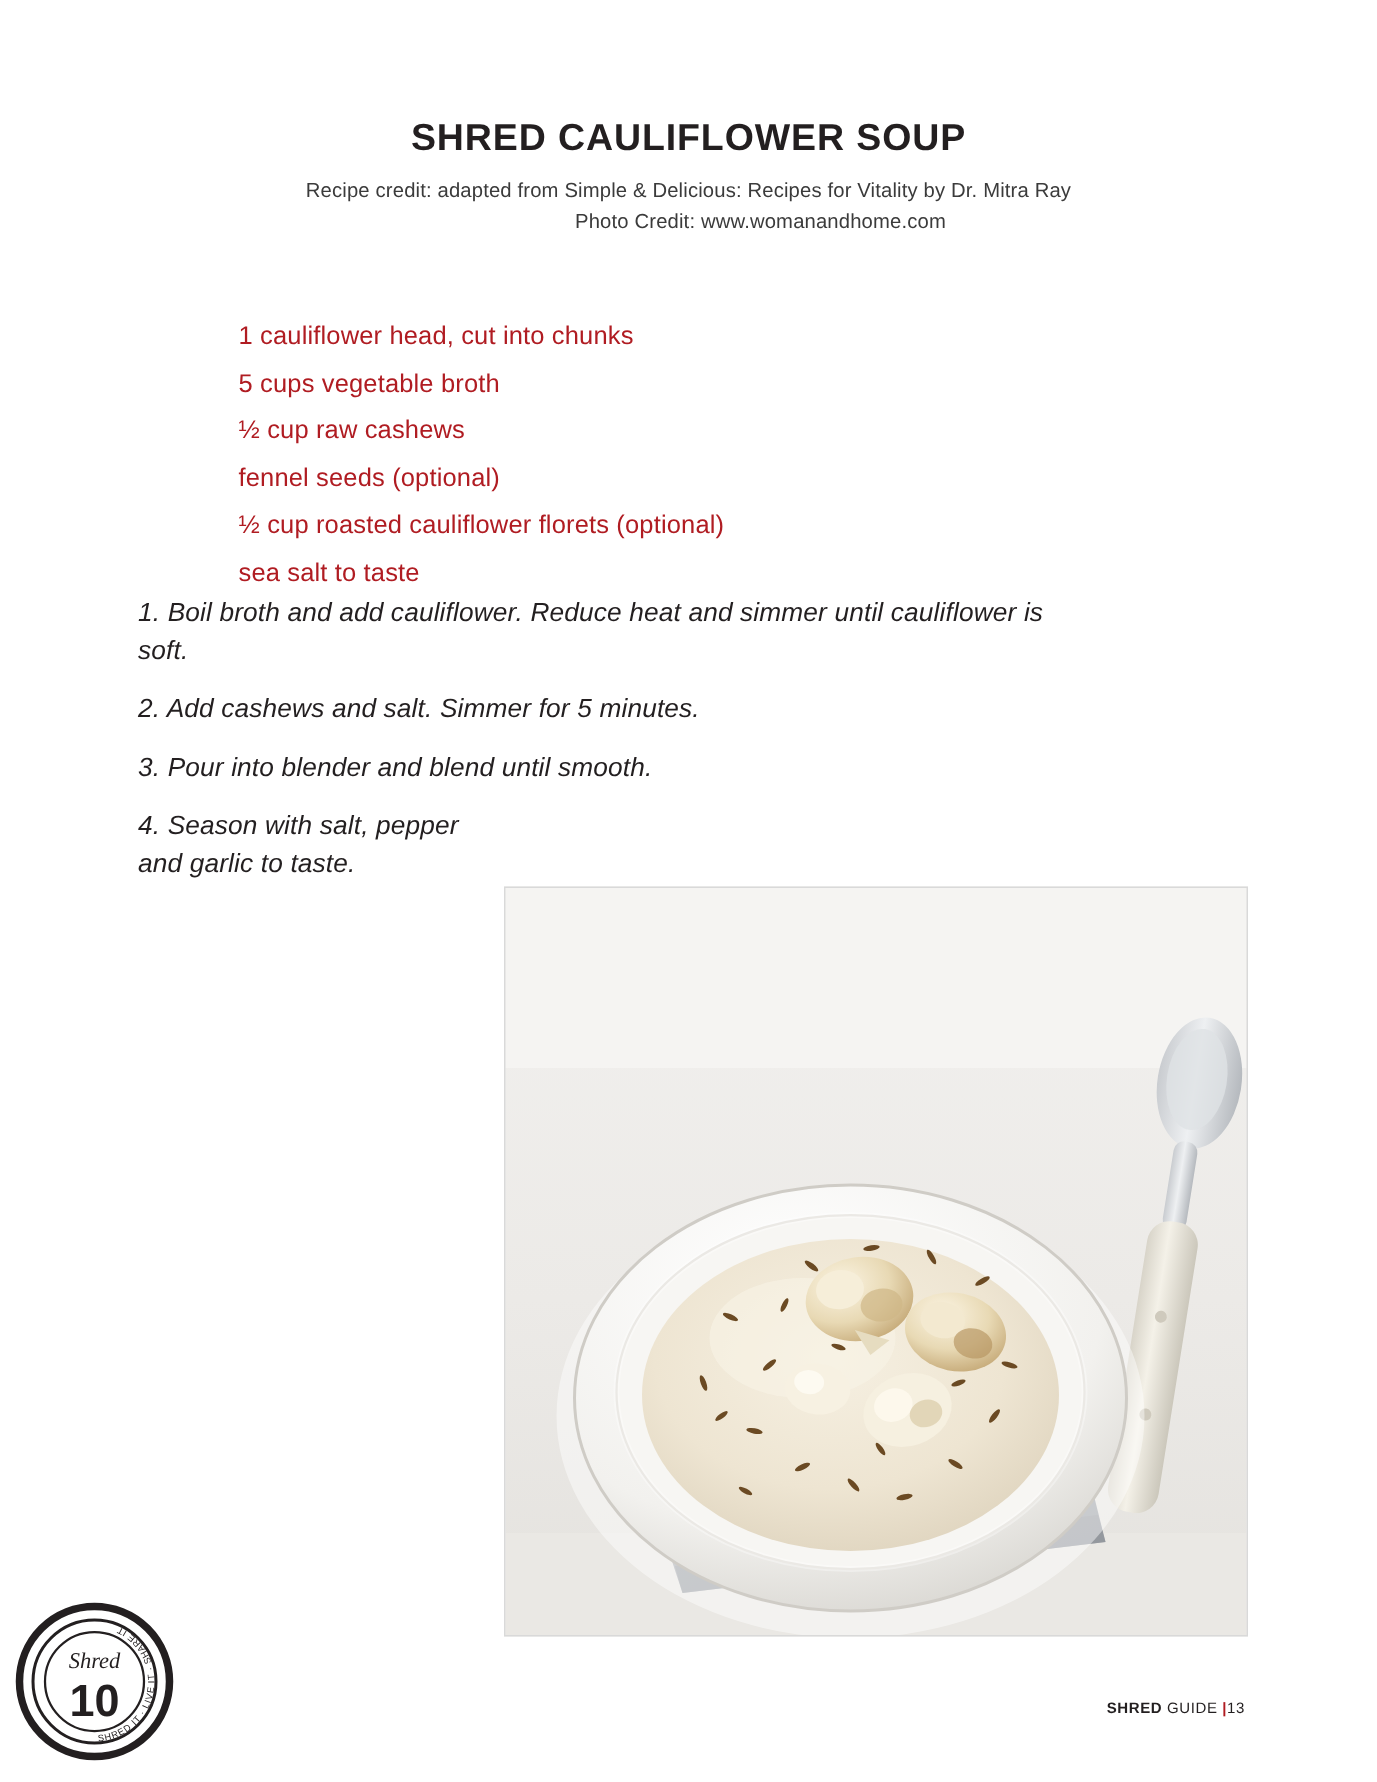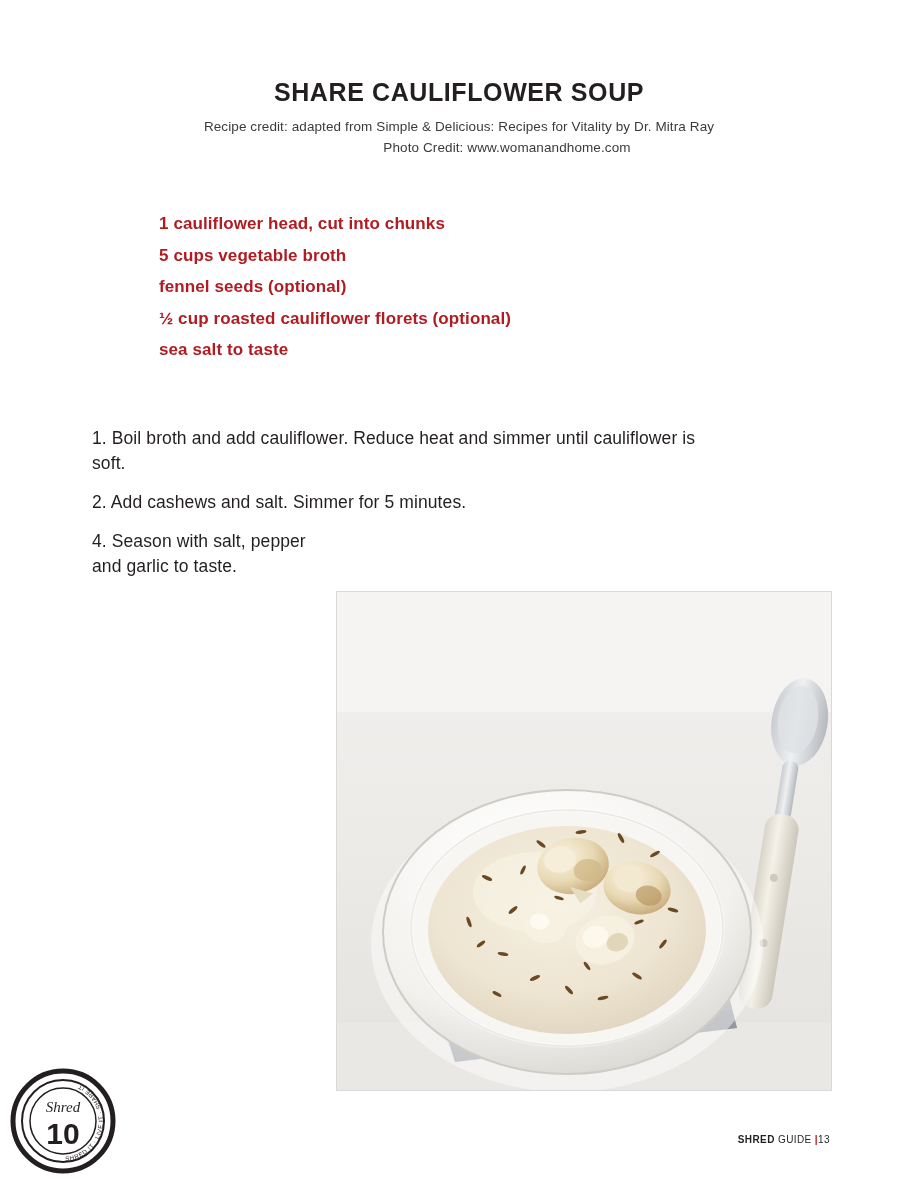--- a/index.html
+++ b/index.html
@@ -48,32 +48,33 @@
 
   
   .ingredients {
     position: absolute;
     top: 208px;
     left: 159px;
     width: 640px;
   }
   .ingredient {
     font-size: 17px;
-    font-weight: bold;
+    font-weight: normal;
     color: #b01c22;
     line-height: 31.5px;
     letter-spacing: 0.1px;
   }
 
   
   .steps {
     position: absolute;
-    top: 426px;
+    top: 396px;
     left: 92px;
     width: 640px;
+    font-style: italic;
   }
   .step {
     font-size: 17.5px;
     color: #231f20;
     line-height: 25px;
     margin-bottom: 14px;
     letter-spacing: 0.1px;
   }
   .step.narrow {
     width: 232px;
@@ -114,36 +115,38 @@
     bottom: 14px;
     width: 106px;
     height: 106px;
   }
 </style>
 </head>
 <body>
 
 <div class="page">
 
-  <div class="title">SHARE CAULIFLOWER SOUP</div>
+  <div class="title">SHRED CAULIFLOWER SOUP</div>
 
   <div class="credit-line credit-1">Recipe credit: adapted from Simple &amp; Delicious: Recipes for Vitality by Dr. Mitra Ray</div>
   <div class="credit-line credit-2">Photo Credit: www.womanandhome.com</div>
 
   <div class="ingredients">
     <div class="ingredient">1 cauliflower head, cut into chunks</div>
     <div class="ingredient">5 cups vegetable broth</div>
+    <div class="ingredient">½ cup raw cashews</div>
     <div class="ingredient">fennel seeds (optional)</div>
     <div class="ingredient">½ cup roasted cauliflower florets (optional)</div>
     <div class="ingredient">sea salt to taste</div>
   </div>
 
   <div class="steps">
     <div class="step wide">1. Boil broth and add cauliflower. Reduce heat and simmer until cauliflower is soft.</div>
     <div class="step wide">2. Add cashews and salt. Simmer for 5 minutes.</div>
+    <div class="step wide">3. Pour into blender and blend until smooth.</div>
     <div class="step narrow">4. Season with salt, pepper and garlic to taste.</div>
   </div>
 
   <div class="photo">
     <svg width="494" height="498" viewBox="0 0 494 498" xmlns="http://www.w3.org/2000/svg" role="img">
       <defs>
         <linearGradient id="bgGrad" x1="0" y1="0" x2="0" y2="1">
           <stop offset="0%" stop-color="#f2f1ef"></stop>
           <stop offset="55%" stop-color="#eceae7"></stop>
           <stop offset="100%" stop-color="#e4e2de"></stop>

